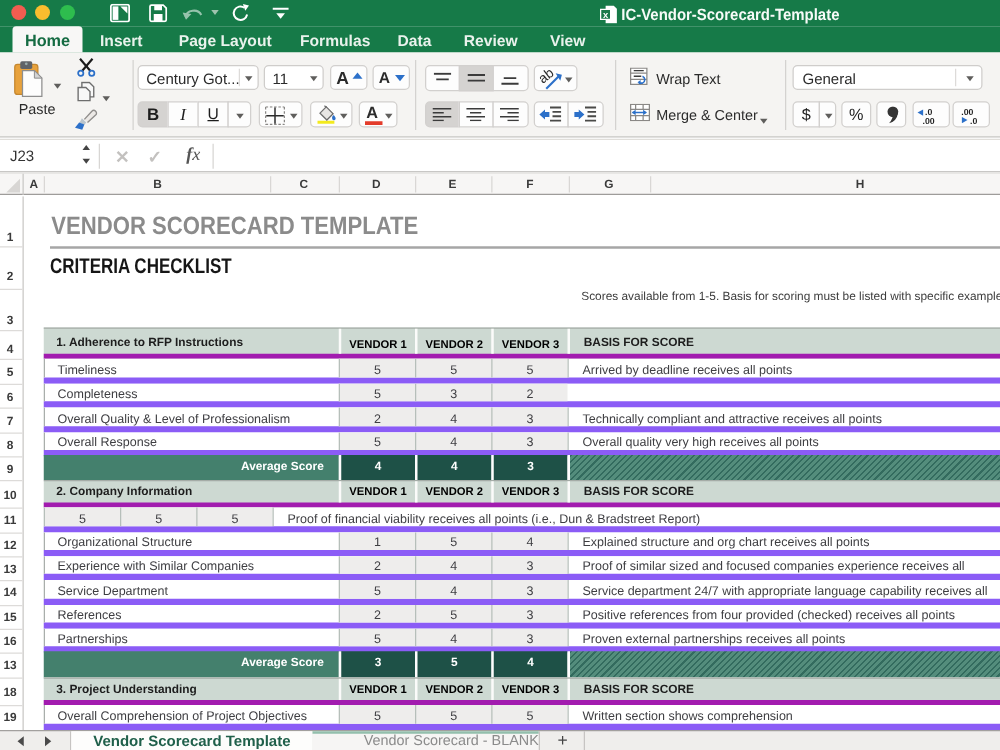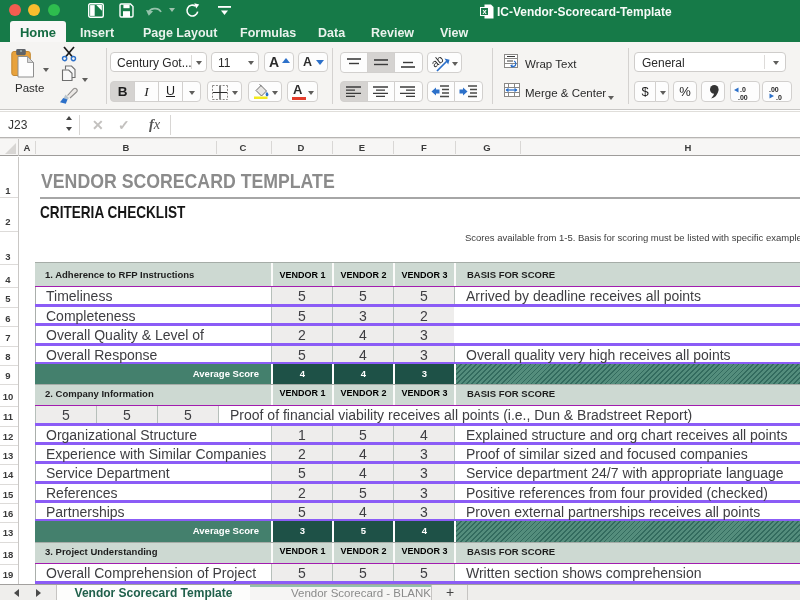--- a/index.html
+++ b/index.html
@@ -48,29 +48,29 @@
 .rnum { position:absolute; width:16px; text-align:center; font-size:9.5px; font-weight:bold; color:#3a3a3a; }
 .rline { position:absolute; left:0; width:18px; height:1px; background:#dddbd9; }
 
 #t1 { position:absolute; left:41px; top:12.5px; font-size:20px; font-weight:bold; color:#8b8b8b; transform:scaleX(0.885); transform-origin:0 0; white-space:nowrap; }
 #t1line { position:absolute; left:40px; top:40px; width:760px; height:2px; background:#a6a6a6; }
 #t2 { position:absolute; left:40px; top:46px; font-size:17px; font-weight:bold; color:#161616; transform:scaleX(0.8); transform-origin:0 0; white-space:nowrap; }
 #t3 { position:absolute; left:465px; top:75px; font-size:9.5px; color:#3c3c3c; white-space:nowrap; }
 
 
 .trow { position:absolute; left:35px; width:765px; display:flex; }
-.hdr { background:#cdd9d2; border-top:1px solid #a5aca7; border-bottom:1px solid #a21caf; }
+.hdr { background:#cdd9d2; border-top:1px solid #a5aca7; border-bottom:4px solid #a21caf; }
 .hdr { font-size:9.5px; }
 .hdr .c1 { font-weight:bold; color:#1d1d1d; padding-left:10px; }
 .hdr .cb { font-weight:bold; color:#1d1d1d; }
 .cell { height:100%; }
 .c1 { width:236px; }
 .csc { width:61px; text-align:center; }
 .cb { flex:1; padding-left:11px; }
-.drow { background:#fff; border-bottom:3px solid #8b5cf6; color:#3e3e42; font-size:14px; }
+.drow { background:#fff; border-bottom:5px solid #8b5cf6; color:#3e3e42; font-size:10px; }
 .drow .c1 { padding-left:10px; border-left:1px solid #a9aeab; }
 .drow .csc { background:#eeedec; border-left:1px solid #b6bfba; }
 .drow .cb { border-left:1px solid #b6bfba; }
 .arow { font-size:9.5px; font-weight:bold; color:#fff; }
 .arow .c1 { background:#44806d; text-align:right; padding-right:12px; }
 .arow .csc { background:#1e5147; border-left:2px solid #fdfdfd; }
 .arow .cb { background:repeating-linear-gradient(135deg, #336b5e 0 1.2px, #548d7c 1.2px 3.5px); border-left:2px solid #fdfdfd; }
 .hdr .cell { border-left:2px solid #fbfbfa; }
 .hdr .c1 { border-left:none; }
 
@@ -395,20 +395,21 @@
       <div class="cell c1">Completeness</div>
         <div class="cell csc">5</div>
         <div class="cell csc">3</div>
         <div class="cell csc">2</div>
     </div>
     <div class="trow drow" style="top:169px;height:20px;line-height:19px">
       <div class="cell c1">Overall Quality &amp; Level of Professionalism</div>
         <div class="cell csc">2</div>
         <div class="cell csc">4</div>
         <div class="cell csc">3</div>
+        <div class="cell cb">Technically compliant and attractive receives all points</div>
     </div>
     <div class="trow drow" style="top:189px;height:19px;line-height:18px">
       <div class="cell c1">Overall Response</div>
         <div class="cell csc">5</div>
         <div class="cell csc">4</div>
         <div class="cell csc">3</div>
         <div class="cell cb">Overall quality very high receives all points</div>
     </div>
     <div class="trow arow" style="top:207px;height:20px;line-height:19px">
       <div class="cell c1">Average Score</div>

